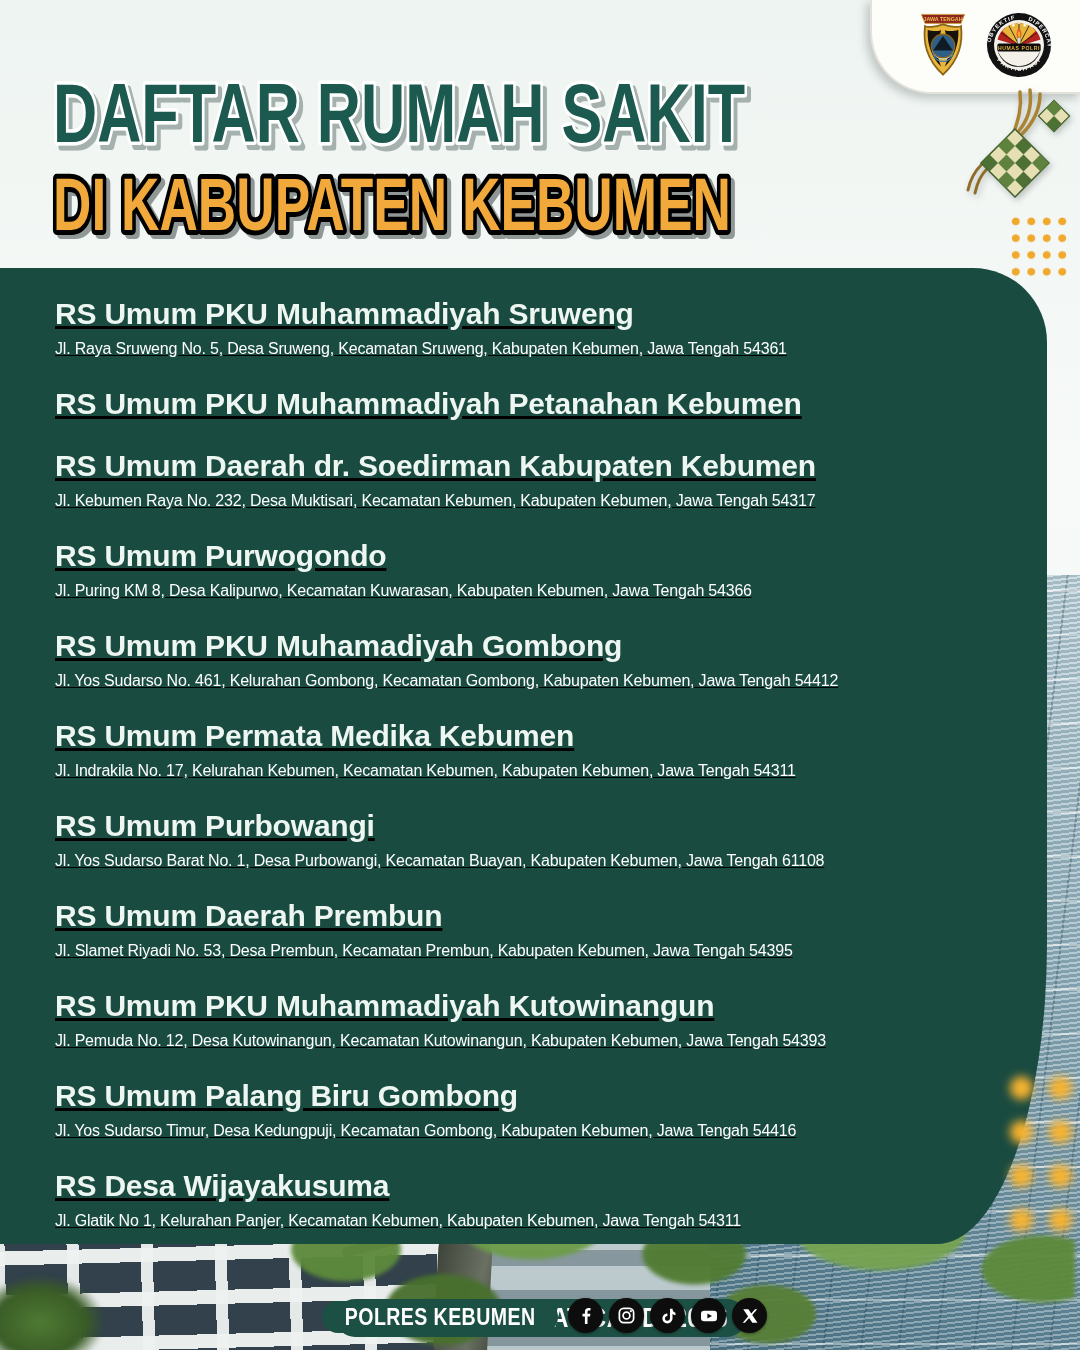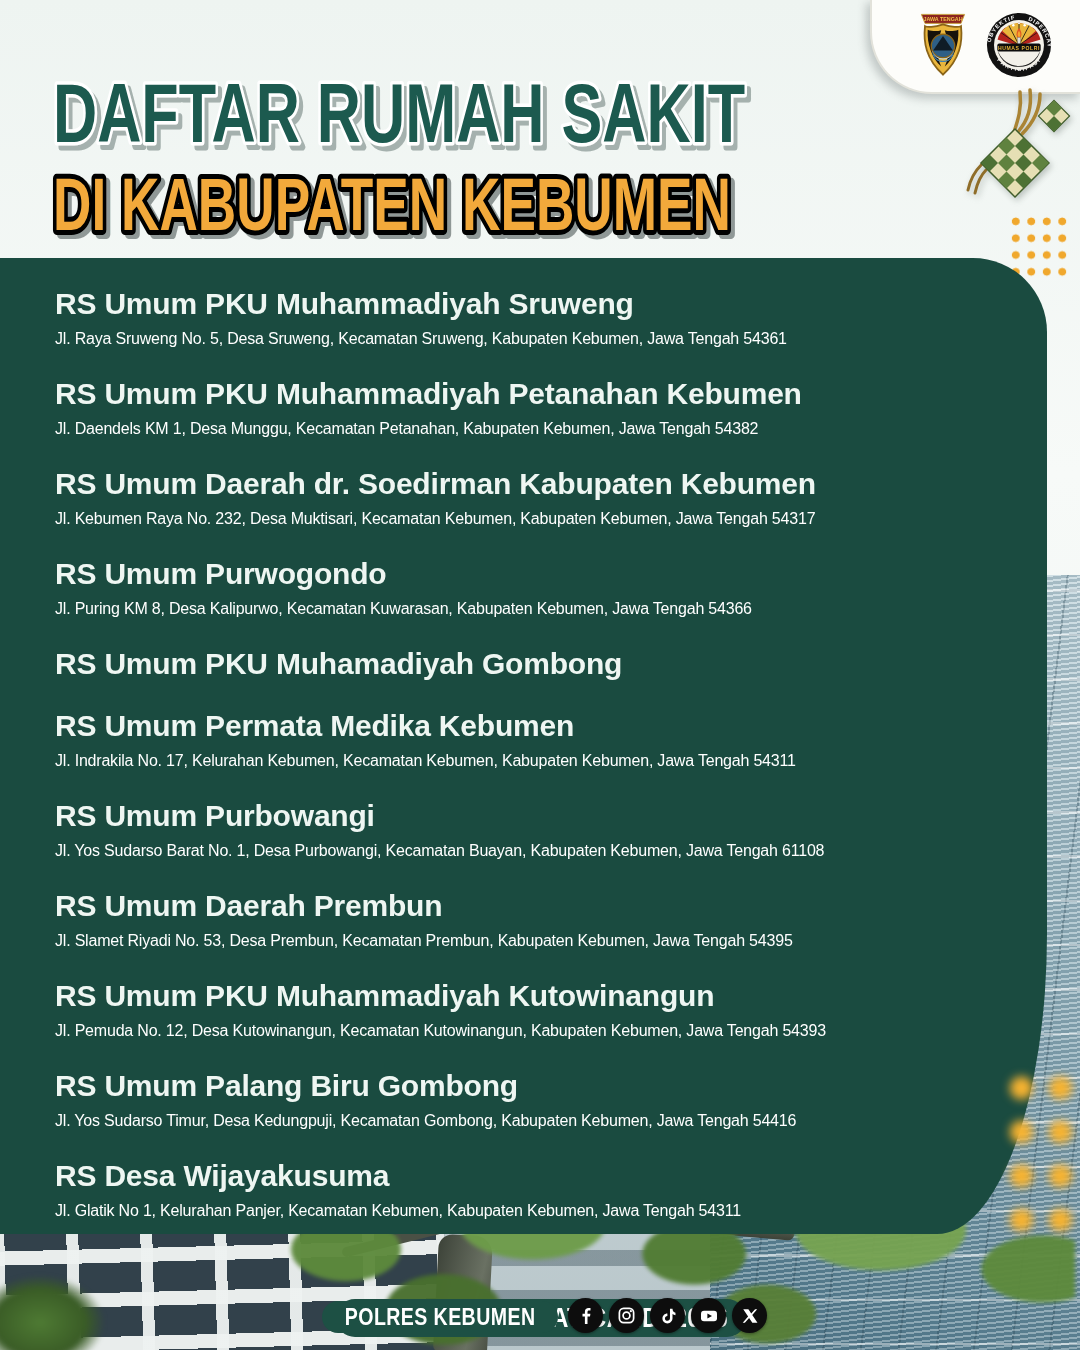--- a/index.html
+++ b/index.html
@@ -40,23 +40,23 @@
       radial-gradient(120px 58px at 33% 18%, #6d9c49 60%, rgba(0,0,0,0) 62%),
       radial-gradient(85px 50px at 53% 38%, #517c33 60%, rgba(0,0,0,0) 62%),
       radial-gradient(140px 66px at 76% 22%, #76a351 60%, rgba(0,0,0,0) 62%),
       radial-gradient(100px 55px at 96% 48%, #5d8a3c 60%, rgba(0,0,0,0) 62%),
       radial-gradient(95px 58px at 22% 75%, #49702e 60%, rgba(0,0,0,0) 62%),
       radial-gradient(80px 48px at 62% 78%, #587f37 60%, rgba(0,0,0,0) 62%); }
   .bush { position:absolute; left:-25px; top:700px; width:130px; height:95px; filter:blur(2px);
     background:radial-gradient(closest-side,#4e7a33,#3a5c26 70%, rgba(0,0,0,0)); }
 
   
-  .panel { position:absolute; left:0; top:258px; width:1047px; height:976px;
+  .panel { position:absolute; left:0; top:268px; width:1047px; height:976px;
     background:#1a4b40;
-    border-radius:0 74px 110px 0 / 0 74px 300px 0; }
+    border-radius:0 74px 110px 0 / 0 74px 300px 0;text-decoration:underline; }
   .list { padding:26px 40px 0 55px; }
   .entry { margin-bottom:22px; }
   .entry h3 { color:#eef6f2; font-size:30px; line-height:40px; font-weight:bold; letter-spacing:-0.2px; }
   .entry p  { color:#ffffff; font-size:16px; line-height:26px; font-weight:normal; letter-spacing:-0.2px; margin-top:2px; }
 
   
   .title-svg { position:absolute; left:50px; top:72px; }
 
   
   .badge-card { position:absolute; left:870px; top:-2px; width:212px; height:96px;
@@ -205,32 +205,32 @@
   <div class="dots-bottom"></div>
 
   <div class="panel">
     <div class="list">
       <article class="entry">
         <h3>RS Umum PKU Muhammadiyah Sruweng</h3>
         <p>Jl. Raya Sruweng No. 5, Desa Sruweng, Kecamatan Sruweng, Kabupaten Kebumen, Jawa Tengah 54361</p>
       </article>
       <article class="entry">
         <h3>RS Umum PKU Muhammadiyah Petanahan Kebumen</h3>
-        <p>Jl. Daendels KM 1, Desa Munggu, Kecamatan Petanahan, Kabupaten Kebumen, Jawa Tengah 54382</p>
       </article>
       <article class="entry">
         <h3>RS Umum Daerah dr. Soedirman Kabupaten Kebumen</h3>
         <p>Jl. Kebumen Raya No. 232, Desa Muktisari, Kecamatan Kebumen, Kabupaten Kebumen, Jawa Tengah 54317</p>
       </article>
       <article class="entry">
         <h3>RS Umum Purwogondo</h3>
         <p>Jl. Puring KM 8, Desa Kalipurwo, Kecamatan Kuwarasan, Kabupaten Kebumen, Jawa Tengah 54366</p>
       </article>
       <article class="entry">
         <h3>RS Umum PKU Muhamadiyah Gombong</h3>
+        <p>Jl. Yos Sudarso No. 461, Kelurahan Gombong, Kecamatan Gombong, Kabupaten Kebumen, Jawa Tengah 54412</p>
       </article>
       <article class="entry">
         <h3>RS Umum Permata Medika Kebumen</h3>
         <p>Jl. Indrakila No. 17, Kelurahan Kebumen, Kecamatan Kebumen, Kabupaten Kebumen, Jawa Tengah 54311</p>
       </article>
       <article class="entry">
         <h3>RS Umum Purbowangi</h3>
         <p>Jl. Yos Sudarso Barat No. 1, Desa Purbowangi, Kecamatan Buayan, Kabupaten Kebumen, Jawa Tengah 61108</p>
       </article>
       <article class="entry">

